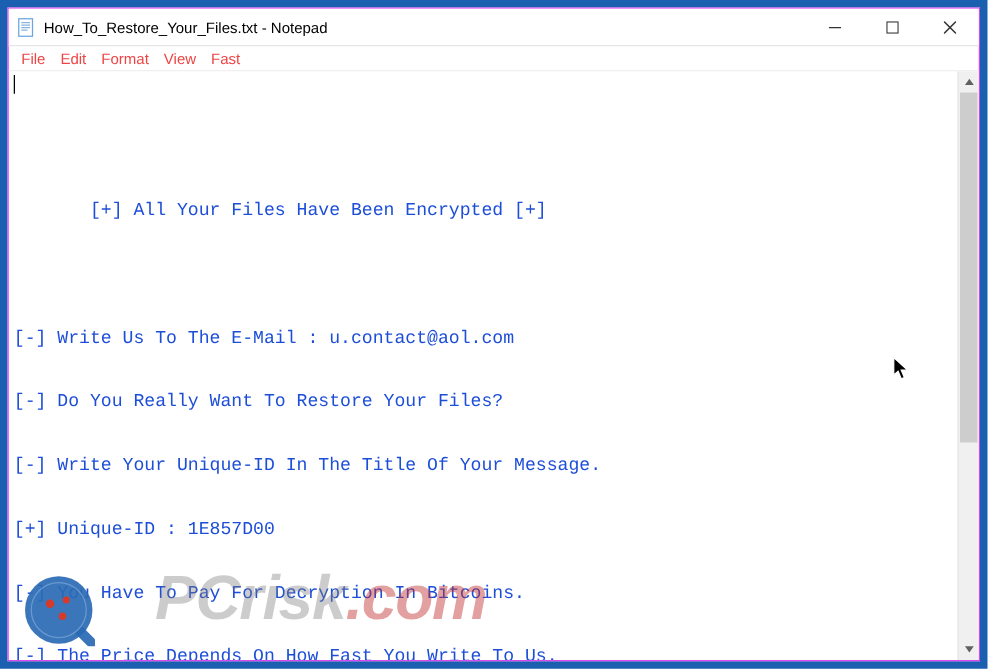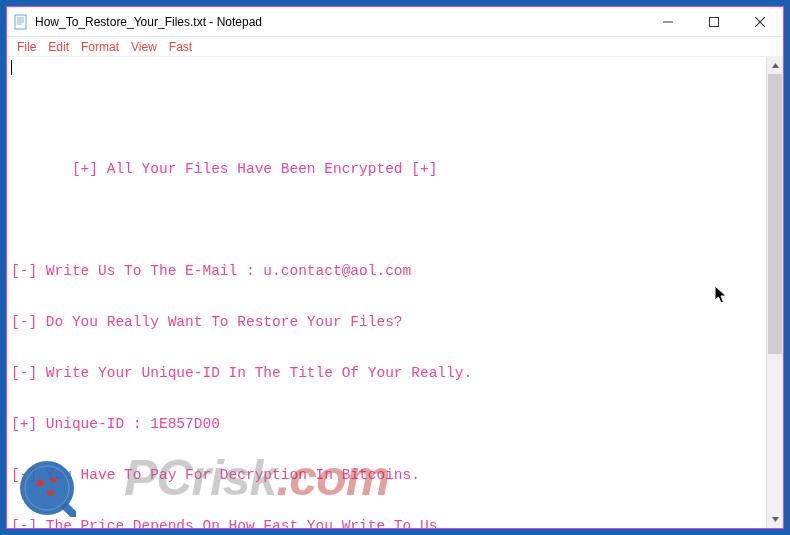--- a/index.html
+++ b/index.html
@@ -71,21 +71,21 @@
       display: flex;
       position: relative;
       overflow: hidden;
     }
     .editor {
       flex: 1;
       padding: 2px 4px;
       font-family: "Consolas", "Courier New", monospace;
       font-size: 14.5px;
       line-height: 17px;
-      color: #ec4899;
+      color: #1d4ed8;
       white-space: pre;
       overflow: hidden;
       position: relative;
     }
     .caret {
       position: absolute;
       left: 4px;
       top: 3px;
       width: 1px;
       height: 15px;
@@ -195,21 +195,21 @@
   </div>
 
   <div class="editor-wrap">
     <div class="editor">
       <div class="caret"></div>
       <div class="line"></div>
       <div class="line">       [+] All Your Files Have Been Encrypted [+]</div>
       <div class="line"></div>
       <div class="line">[-] Write Us To The E-Mail : u.contact@aol.com</div>
       <div class="line">[-] Do You Really Want To Restore Your Files?</div>
-      <div class="line">[-] Write Your Unique-ID In The Title Of Your Really.</div>
+      <div class="line">[-] Write Your Unique-ID In The Title Of Your Message.</div>
       <div class="line">[+] Unique-ID : 1E857D00</div>
       <div class="line">[-] You Have To Pay For Decryption In Bitcoins.</div>
       <div class="line">[-] The Price Depends On How Fast You Write To Us.</div>
       
       
       
       
       
       
       

